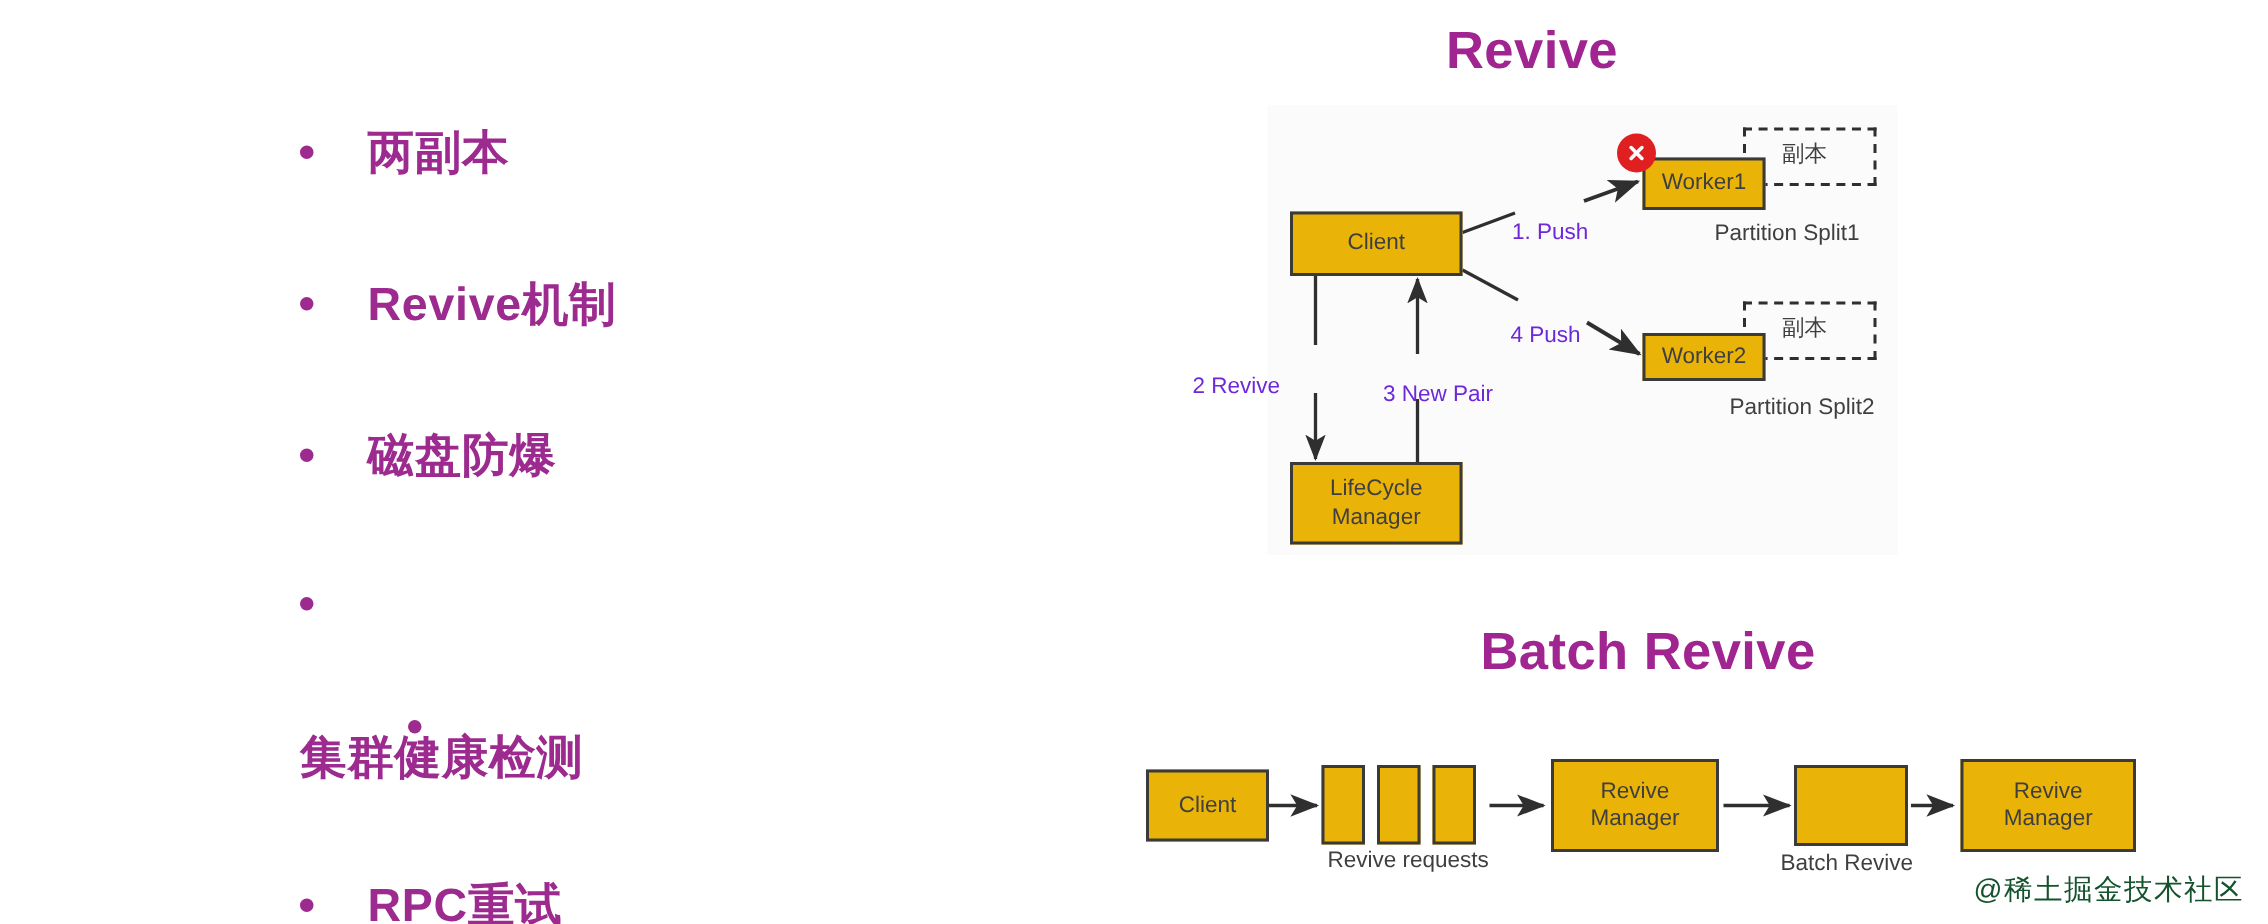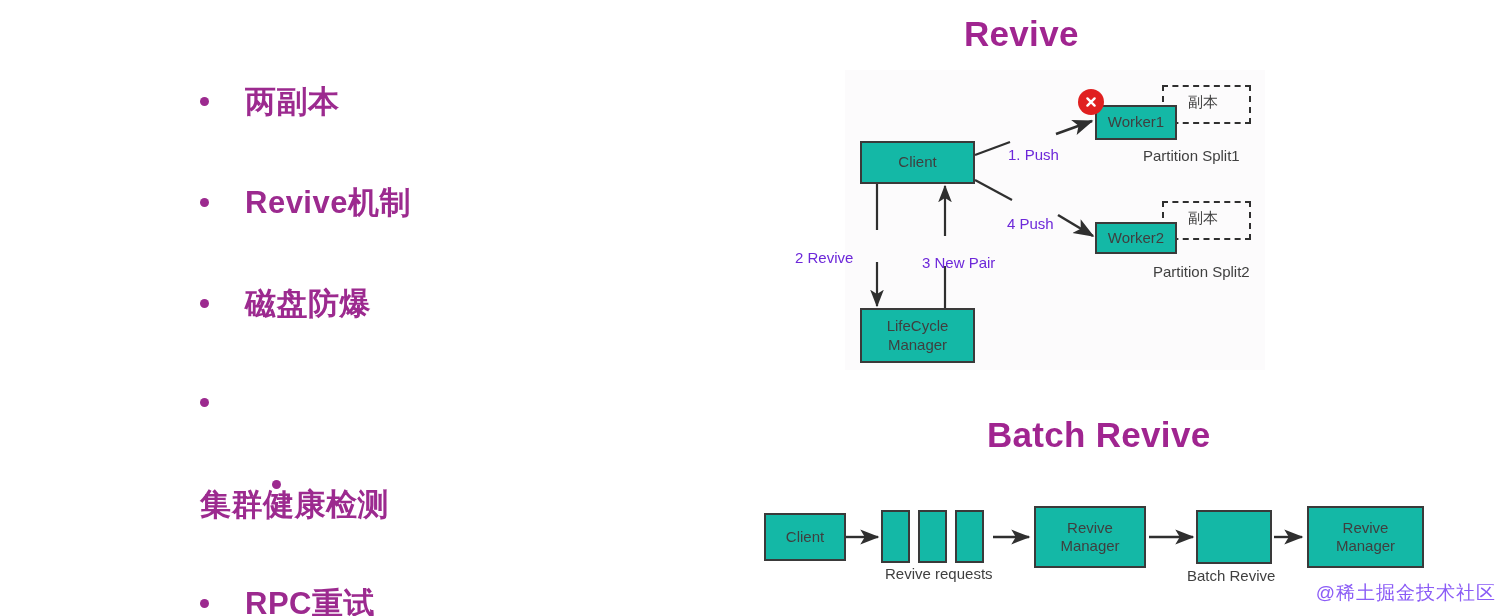--- a/index.html
+++ b/index.html
@@ -67,21 +67,21 @@
   .diagram-bg {
     position: absolute;
     background: #fcfbfc;
   }
 
   
   .dbox {
     position: absolute;
     box-sizing: border-box;
     border: 2px solid #3a3a3a;
-    background: #14b8a6;
+    background: #eab308;
     color: #3f3f3f;
     font-size: 15px;
     display: flex;
     align-items: center;
     justify-content: center;
     text-align: center;
     line-height: 1.22;
     z-index: 3;
   }
   .dbox.thin {
@@ -139,21 +139,21 @@
     overflow: visible;
     z-index: 1;
     pointer-events: none;
   }
 
   
   .watermark {
     position: absolute;
     right: 16px;
     bottom: 10px;
-    color: #8b5cf6;
+    color: #14532d;
     font-size: 19px;
     white-space: nowrap;
     letter-spacing: 1px;
     margin-left: 19px;
   }
 </style>
 </head>
 <body>
 
 <div id="slide">

